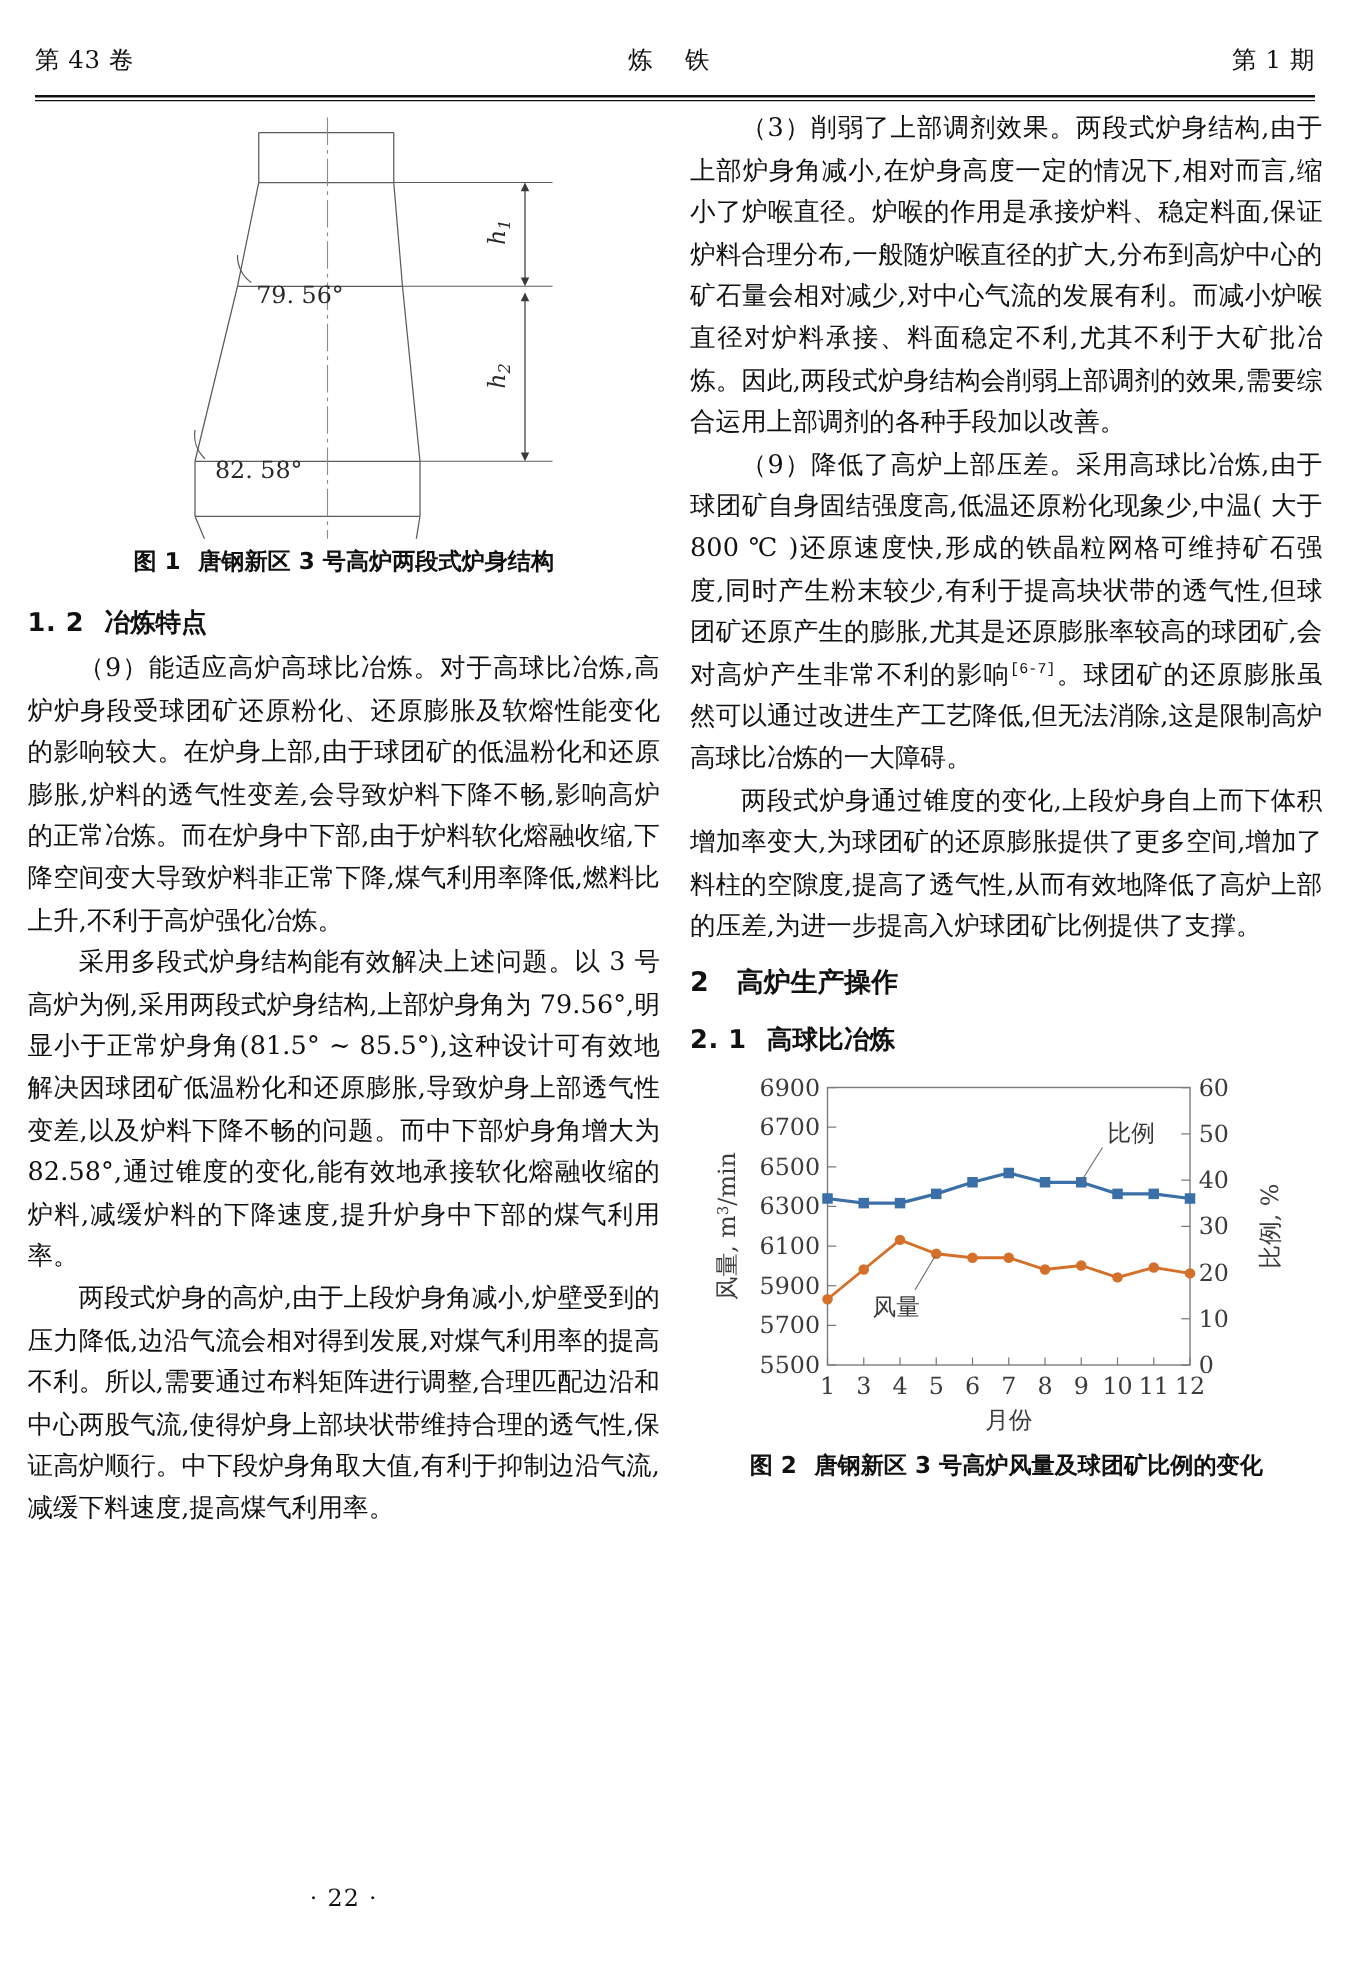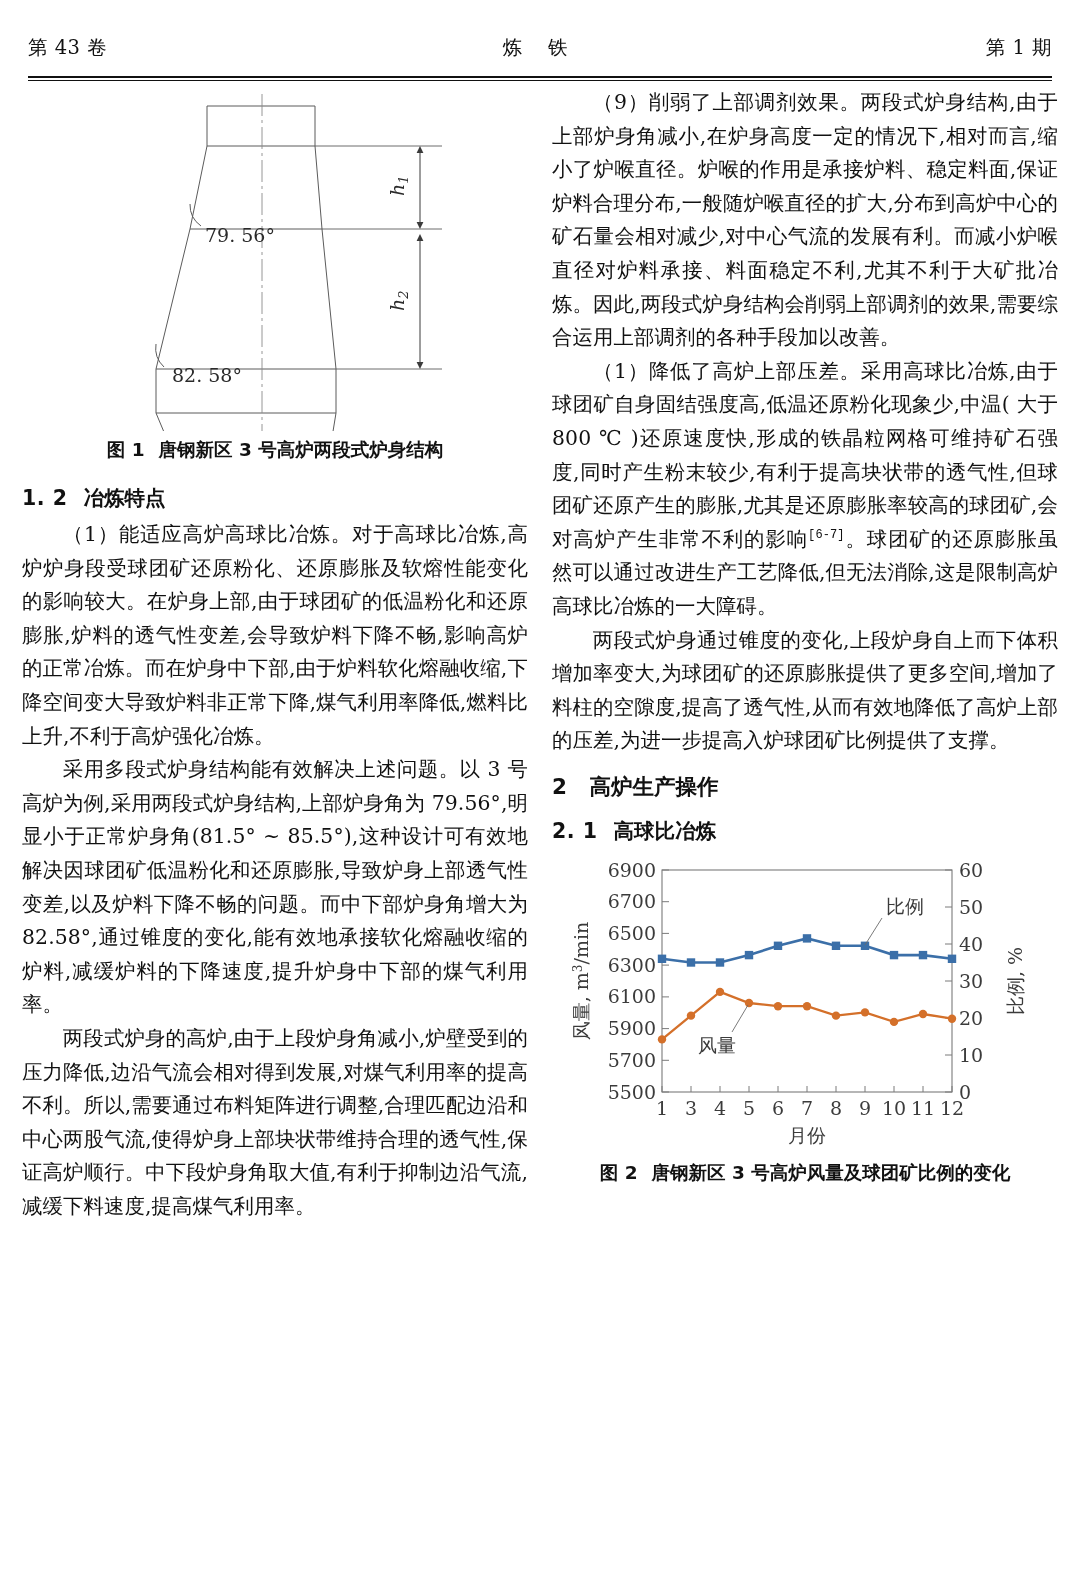--- a/index.html
+++ b/index.html
@@ -148,32 +148,32 @@
     </div>
 
     <p class="figcap" style="margin-top:4px;">
       <span class="fnum">图 1</span><span>唐钢新区 3 号高炉两段式炉身结构</span>
     </p>
 
     <h3 class="sec" style="margin-top:16px;">
       <span class="num">1. 2</span><span>冶炼特点</span>
     </h3>
 
-    <p class="body" style="margin-top:3px;">（1）能适应高炉高球比冶炼。对于高球比冶炼,高炉炉身段受球团矿还原粉化、还原膨胀及软熔性能变化的影响较大。在炉身上部,由于球团矿的低温粉化和还原膨胀,炉料的透气性变差,会导致炉料下降不畅,影响高炉的正常冶炼。而在炉身中下部,由于炉料软化熔融收缩,下降空间变大导致炉料非正常下降,煤气利用率降低,燃料比上升,不利于高炉强化冶炼。</p>
+    <p class="body" style="margin-top:3px;">（9）能适应高炉高球比冶炼。对于高球比冶炼,高炉炉身段受球团矿还原粉化、还原膨胀及软熔性能变化的影响较大。在炉身上部,由于球团矿的低温粉化和还原膨胀,炉料的透气性变差,会导致炉料下降不畅,影响高炉的正常冶炼。而在炉身中下部,由于炉料软化熔融收缩,下降空间变大导致炉料非正常下降,煤气利用率降低,燃料比上升,不利于高炉强化冶炼。</p>
     <p class="body">采用多段式炉身结构能有效解决上述问题。以 3 号高炉为例,采用两段式炉身结构,上部炉身角为 79.56°,明显小于正常炉身角(81.5° ~ 85.5°),这种设计可有效地解决因球团矿低温粉化和还原膨胀,导致炉身上部透气性变差,以及炉料下降不畅的问题。而中下部炉身角增大为 82.58°,通过锥度的变化,能有效地承接软化熔融收缩的炉料,减缓炉料的下降速度,提升炉身中下部的煤气利用率。</p>
 
 
     <p class="body">两段式炉身的高炉,由于上段炉身角减小,炉壁受到的压力降低,边沿气流会相对得到发展,对煤气利用率的提高不利。所以,需要通过布料矩阵进行调整,合理匹配边沿和中心两股气流,使得炉身上部块状带维持合理的透气性,保证高炉顺行。中下段炉身角取大值,有利于抑制边沿气流,减缓下料速度,提高煤气利用率。</p>
   </div>
 
   <div class="col right">
 
-    <p class="body">（9）削弱了上部调剂效果。两段式炉身结构,由于上部炉身角减小,在炉身高度一定的情况下,相对而言,缩小了炉喉直径。炉喉的作用是承接炉料、稳定料面,保证炉料合理分布,一般随炉喉直径的扩大,分布到高炉中心的矿石量会相对减少,对中心气流的发展有利。而减小炉喉直径对炉料承接、料面稳定不利,尤其不利于大矿批冶炼。因此,两段式炉身结构会削弱上部调剂的效果,需要综合运用上部调剂的各种手段加以改善。</p>
-
-    <p class="body"><span>（1）降低了高炉上部压差。采用高球比冶炼,由于球团矿自身固结强度高,低温还原粉化现象少,中温( 大于 800 ℃ )还原速度快,形成的铁晶粒网格可维持矿石强度,同时产生粉末较少,有利于提高块状带的透气性,但球团矿还原产生的膨胀,尤其是还原膨胀率较高的球团矿,会对高炉产生非常不利的影响</span><sup>[6-7]</sup><span>。球团矿的还原膨胀虽然可以通过改进生产工艺降低,但无法消除,这是限制高炉高球比冶炼的一大障碍。</span></p>
+    <p class="body">（3）削弱了上部调剂效果。两段式炉身结构,由于上部炉身角减小,在炉身高度一定的情况下,相对而言,缩小了炉喉直径。炉喉的作用是承接炉料、稳定料面,保证炉料合理分布,一般随炉喉直径的扩大,分布到高炉中心的矿石量会相对减少,对中心气流的发展有利。而减小炉喉直径对炉料承接、料面稳定不利,尤其不利于大矿批冶炼。因此,两段式炉身结构会削弱上部调剂的效果,需要综合运用上部调剂的各种手段加以改善。</p>
+
+    <p class="body"><span>（9）降低了高炉上部压差。采用高球比冶炼,由于球团矿自身固结强度高,低温还原粉化现象少,中温( 大于 800 ℃ )还原速度快,形成的铁晶粒网格可维持矿石强度,同时产生粉末较少,有利于提高块状带的透气性,但球团矿还原产生的膨胀,尤其是还原膨胀率较高的球团矿,会对高炉产生非常不利的影响</span><sup>[6-7]</sup><span>。球团矿的还原膨胀虽然可以通过改进生产工艺降低,但无法消除,这是限制高炉高球比冶炼的一大障碍。</span></p>
 
     <p class="body">两段式炉身通过锥度的变化,上段炉身自上而下体积增加率变大,为球团矿的还原膨胀提供了更多空间,增加了料柱的空隙度,提高了透气性,从而有效地降低了高炉上部的压差,为进一步提高入炉球团矿比例提供了支撑。</p>
 
     <h3 class="sec big" style="margin-top:12px;">
       <span class="num">2</span><span>高炉生产操作</span>
     </h3>
 
     <h3 class="sec" style="margin-top:10px;">
       <span class="num">2. 1</span><span>高球比冶炼</span>
     </h3>
@@ -297,14 +297,15 @@
         <line x1="196" y1="149" x2="180" y2="176" stroke="#6b6b6b" stroke-width="0.9"></line>
         <text class="axcjk" x="146" y="196">风量</text>
       </svg>
     </div>
 
     <p class="figcap" style="margin-top:2px;">
       <span class="fnum">图 2</span><span>唐钢新区 3 号高炉风量及球团矿比例的变化</span>
     </p>
   </div>
 
+  <div class="pagenum">· 22 ·</div>
 
 </div>
 
 </body></html>

